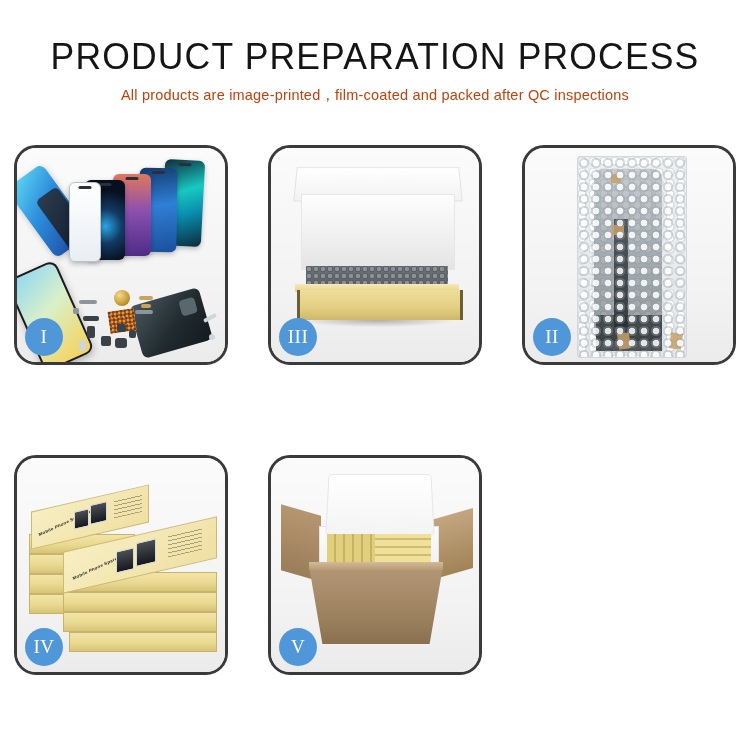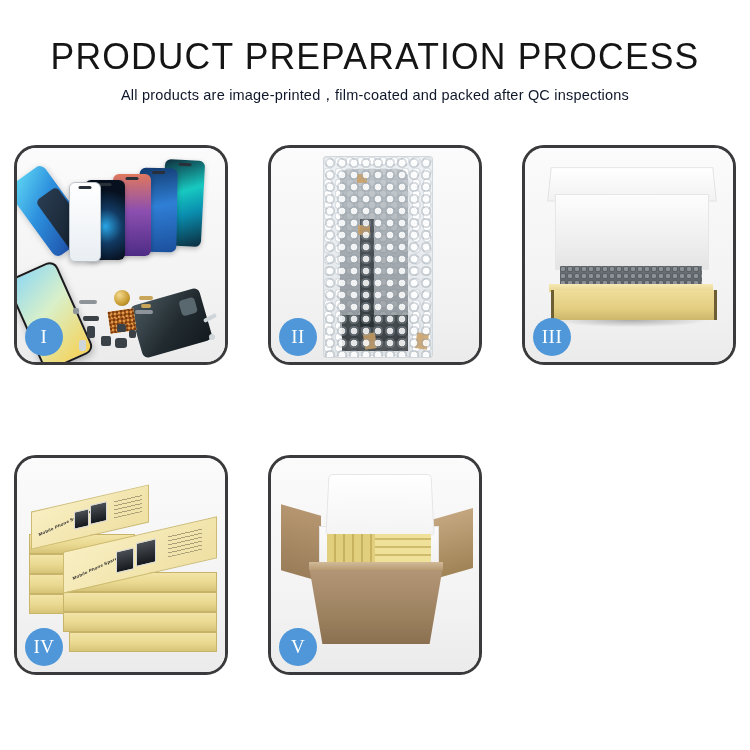--- a/index.html
+++ b/index.html
@@ -31,21 +31,21 @@
     line-height: 1.05;
     white-space: nowrap;
     transform: scaleX(0.96);
   }
   .subtitle {
     margin-top: 9px;
     font-family: "Liberation Sans", sans-serif;
     font-size: 14.5px;
     font-weight: 400;
     letter-spacing: 0.2px;
-    color: #0f172a;
+    color: #c2410c;
     white-space: nowrap;
   }
 
   
   .grid {
     position: absolute;
     left: 14px; top: 145px;
     width: 722px; height: 530px;
     display: grid;
     grid-template-columns: repeat(3, 214px);
@@ -425,51 +425,51 @@
         <div class="part pale" style="left:62px;top:192px;width:7px;height:11px;"></div>
         <div class="part" style="left:98px;top:190px;width:12px;height:10px;border-radius:3px;"></div>
         <div class="part" style="left:100px;top:176px;width:9px;height:8px;"></div>
         <div class="part lt" style="left:118px;top:162px;width:18px;height:4px;"></div>
         <div class="part" style="left:112px;top:182px;width:7px;height:8px;"></div>
         <div class="part pale" style="left:186px;top:168px;width:14px;height:4px;transform:rotate(-28deg);"></div>
         <div class="part pale" style="left:192px;top:186px;width:6px;height:6px;border-radius:50%;"></div>
         <div class="part lt" style="left:56px;top:160px;width:6px;height:6px;"></div>
 
         <div class="badge">I</div>
+      </div>
+    </div>
+
+    <div class="panel p3">
+      <div class="panel-stage">
+        <div class="lid"></div>
+        <div class="foam-back"></div>
+        <div class="inner-gray"></div>
+        <div class="box-lip"></div>
+        <div class="box-front"></div>
+        <div class="box-shadow"></div>
+        <div class="badge">III</div>
       </div>
     </div>
 
     <div class="panel p2">
       <div class="panel-stage">
         <div class="wrap">
           <div class="scr"></div>
           <div class="flex"></div>
           <div class="bottom"></div>
           <div class="tapeA"></div>
           <div class="tapeB"></div>
           <div class="tapeC"></div>
           <div class="tapeD"></div>
           <div class="gloss"></div>
         </div>
         <div class="badge">II</div>
       </div>
     </div>
 
-    <div class="panel p3">
-      <div class="panel-stage">
-        <div class="lid"></div>
-        <div class="foam-back"></div>
-        <div class="inner-gray"></div>
-        <div class="box-lip"></div>
-        <div class="box-front"></div>
-        <div class="box-shadow"></div>
-        <div class="badge">III</div>
-      </div>
-    </div>
-
     <div class="panel p4">
       <div class="panel-stage">
         <div class="stack">
 
           <div class="bx" style="left:2px;top:58px;width:104px;height:18px;"></div>
           <div class="bx" style="left:2px;top:78px;width:104px;height:18px;"></div>
           <div class="bx" style="left:2px;top:98px;width:104px;height:18px;"></div>
           <div class="bx" style="left:2px;top:118px;width:104px;height:18px;"></div>
 
           <div class="bx" style="left:36px;top:96px;width:152px;height:18px;"></div>

